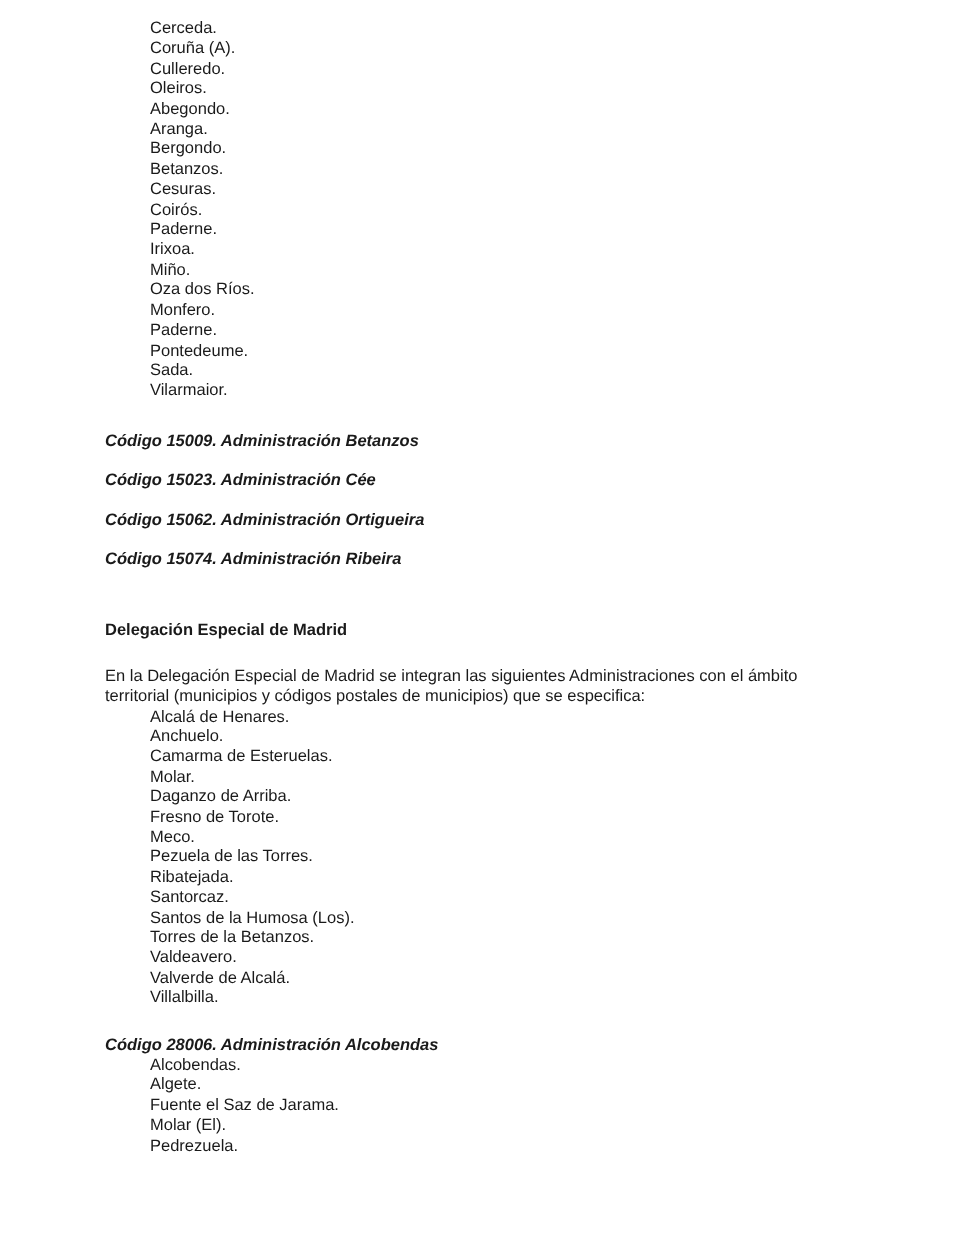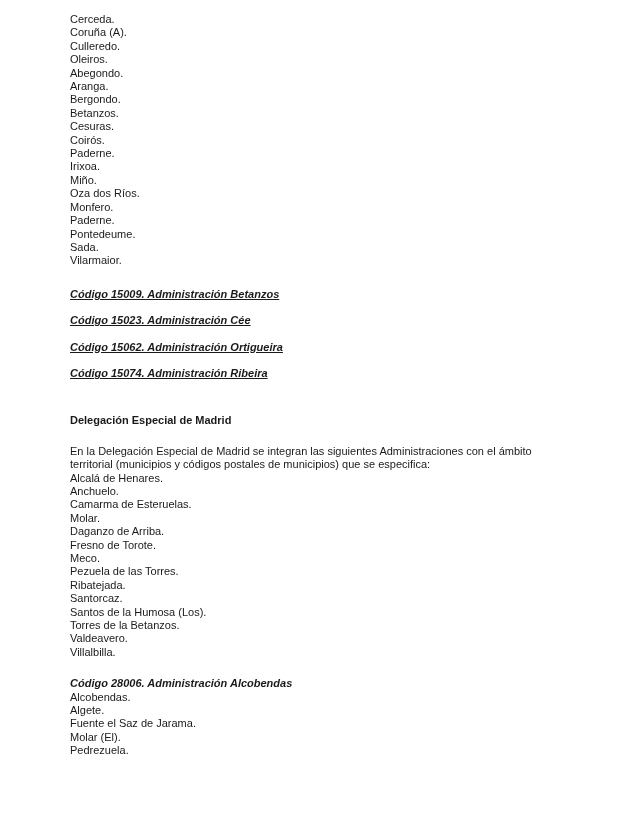--- a/index.html
+++ b/index.html
@@ -14,31 +14,30 @@
     height: 831px;
     background: #ffffff;
     padding: 13px 50px 0 70px;
     font-family: "Liberation Sans", sans-serif;
     font-size: 11px;
     line-height: 13.4px;
     color: #1a1a1a;
     overflow: hidden;
   }
   .muni-list { margin: 0; }
-  .muni-line { white-space: pre; }
+  .muni-line { white-space: pre; margin-left: 30px; }
   .para { margin: 0; }
   .para .line { display: block; }
   .intro-para { margin-top: 10px; }
   .codes-block { margin-top: 20px; }
   .code-line {
     font-weight: bold;
     font-style: italic;
     margin: 0 0 13px 0;
     white-space: pre;
-    text-decoration: underline;
   }
   .heading {
     font-weight: bold;
     margin: 34px 0 0 0;
   }
   .madrid-intro { margin-top: 17px; }
   .section-code {
     font-weight: bold;
     font-style: italic;
     margin: 14px 0 0 0;
@@ -97,20 +96,21 @@
         <div class="muni-line">Molar.</div>
         <div class="muni-line">Daganzo de Arriba.</div>
         <div class="muni-line">Fresno de Torote.</div>
         <div class="muni-line">Meco.</div>
         <div class="muni-line">Pezuela de las Torres.</div>
         <div class="muni-line">Ribatejada.</div>
         <div class="muni-line">Santorcaz.</div>
         <div class="muni-line">Santos de la Humosa (Los).</div>
         <div class="muni-line">Torres de la Betanzos.</div>
         <div class="muni-line">Valdeavero.</div>
+        <div class="muni-line">Valverde de Alcalá.</div>
         <div class="muni-line">Villalbilla.</div>
       </div>
   </div>
 
   <div class="section">
     <p class="section-code">Código 28006. Administración Alcobendas</p>
     <div class="muni-list">
         <div class="muni-line">Alcobendas.</div>
         <div class="muni-line">Algete.</div>
         <div class="muni-line">Fuente el Saz de Jarama.</div>

